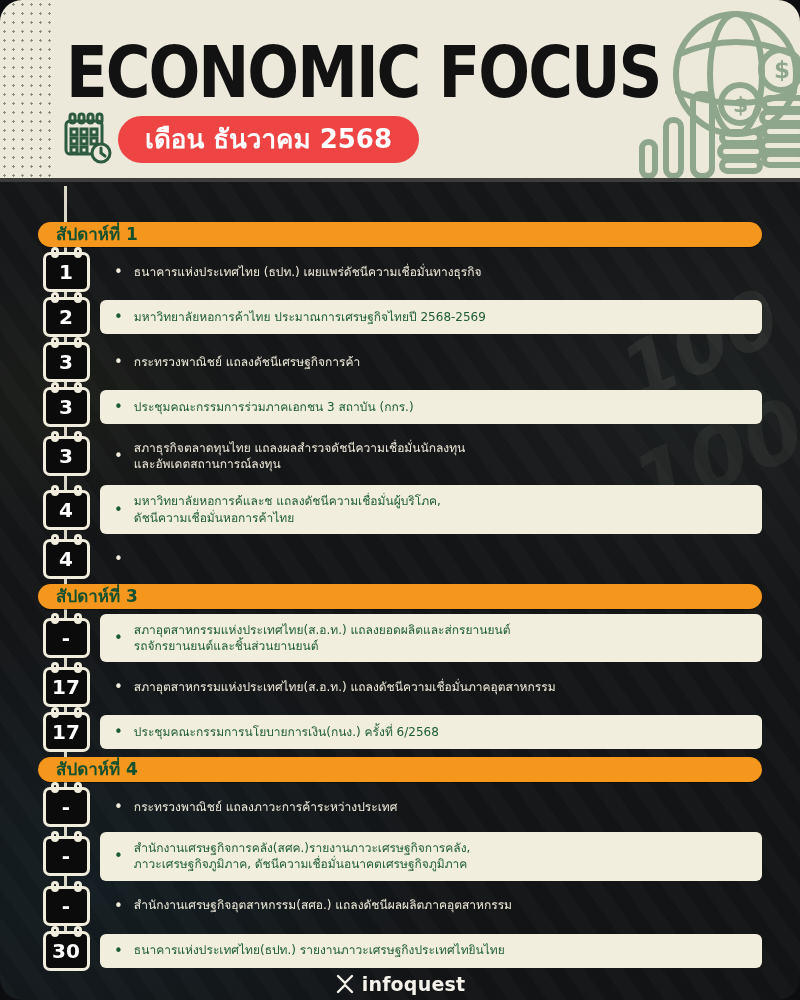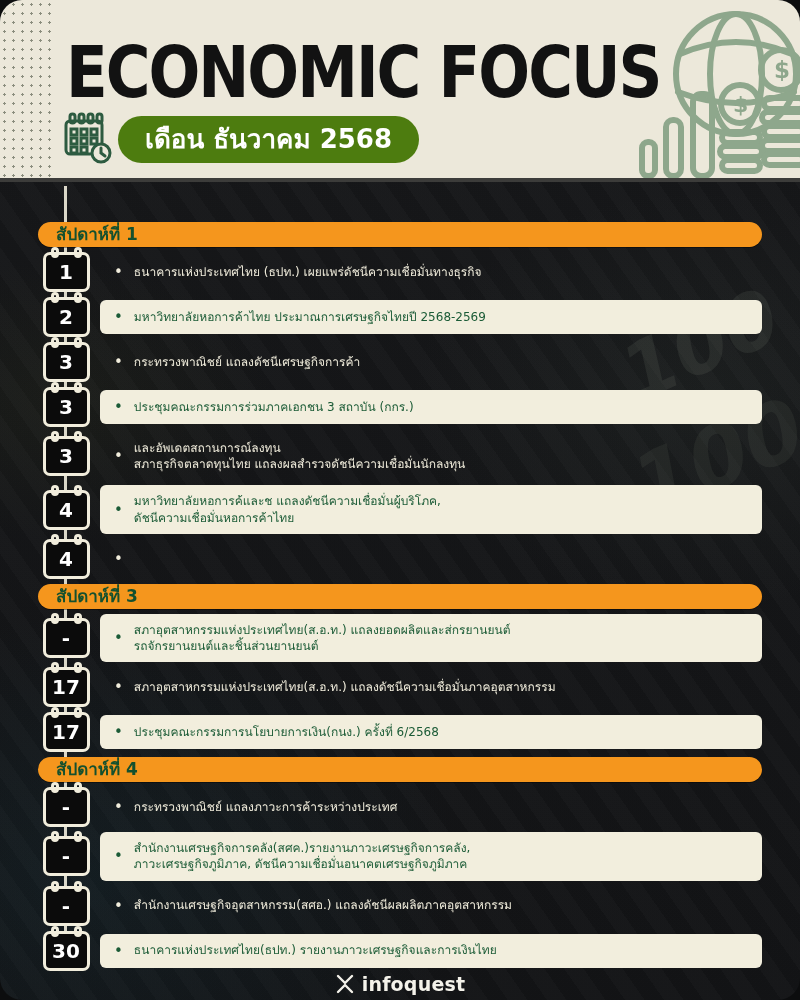--- a/index.html
+++ b/index.html
@@ -15,21 +15,21 @@
     border-radius: 22px;
   }
   
   .header{position:absolute;top:0;left:0;width:800px;height:178px;background:#ece8da;overflow:hidden;}
   .header-divider{position:absolute;top:178px;left:0;width:800px;height:4px;background:#3c3c3a;}
   .dots{position:absolute;left:0;top:0;width:56px;height:178px;
     background-image:radial-gradient(rgba(60,66,50,0.55) 1.1px, transparent 1.2px);
     background-size:9px 9px;}
   .title{position:absolute;left:66px;top:30px;font-size:61px;font-weight:900;letter-spacing:-2px;
     color:#121212;transform:scaleY(1.18);transform-origin:left top;white-space:nowrap;z-index:3;}
-  .pill{position:absolute;left:118px;top:116px;height:47px;border-radius:26px;background:#4d7c0f;
+  .pill{position:absolute;left:118px;top:116px;height:47px;border-radius:26px;background:#ef4444;
     color:#ffffff;font-size:26px;font-weight:700;line-height:47px;padding:0 27px;z-index:3;}
   .cal-icon{position:absolute;left:60px;top:111px;z-index:3;}
   .illus{position:absolute;right:0;top:2px;z-index:1;}
   
   .deco{position:absolute;font-weight:700;font-style:italic;color:rgba(185,200,175,0.09);z-index:1;pointer-events:none;}
   .deco.a{right:18px;top:300px;font-size:78px;transform:rotate(-24deg);}
   .deco.b{right:-6px;top:408px;font-size:84px;transform:rotate(-22deg);color:rgba(185,200,175,0.07);}
   .timeline{position:absolute;left:64px;top:186px;width:3px;height:762px;background:rgba(240,236,220,0.9);z-index:1;}
   
   .list{position:absolute;top:182px;left:0;width:800px;box-sizing:border-box;
@@ -199,22 +199,22 @@
       <div class="day-col">
           <div class="day-box">
             <span class="ring l"></span>
             <span class="ring r"></span>
             <span>3</span>
           </div>
         </div>
       <div class="row-body">
           <span class="bullet">•</span>
           <div class="lines">
+            <div>สภาธุรกิจตลาดทุนไทย แถลงผลสำรวจดัชนีความเชื่อมั่นนักลงทุน</div>
             <div>และอัพเดตสถานการณ์ลงทุน</div>
-            <div>สภาธุรกิจตลาดทุนไทย แถลงผลสำรวจดัชนีความเชื่อมั่นนักลงทุน</div>
           </div>
         </div>
     </div>
 
     <div class="row cream">
       <div class="day-col">
           <div class="day-box">
             <span class="ring l"></span>
             <span class="ring r"></span>
             <span>4</span>
@@ -348,21 +348,21 @@
       <div class="day-col">
           <div class="day-box">
             <span class="ring l"></span>
             <span class="ring r"></span>
             <span>30</span>
           </div>
         </div>
       <div class="row-body">
           <span class="bullet">•</span>
           <div class="lines">
-            <div>ธนาคารแห่งประเทศไทย(ธปท.) รายงานภาวะเศรษฐกิจและการเงินไทย</div>
+            <div>ธนาคารแห่งประเทศไทย(ธปท.) รายงานภาวะเศรษฐกิงประเทศไทยินไทย</div>
           </div>
         </div>
     </div>
 
   </div>
 
   <div class="footer">
     <svg width="20" height="20" viewBox="0 0 20 20">
       <g fill="none" stroke="#f4f2ea" stroke-width="2.4" stroke-linecap="round" stroke-linejoin="round">
         <path d="M3 2 L10 9 L17 2"></path>

